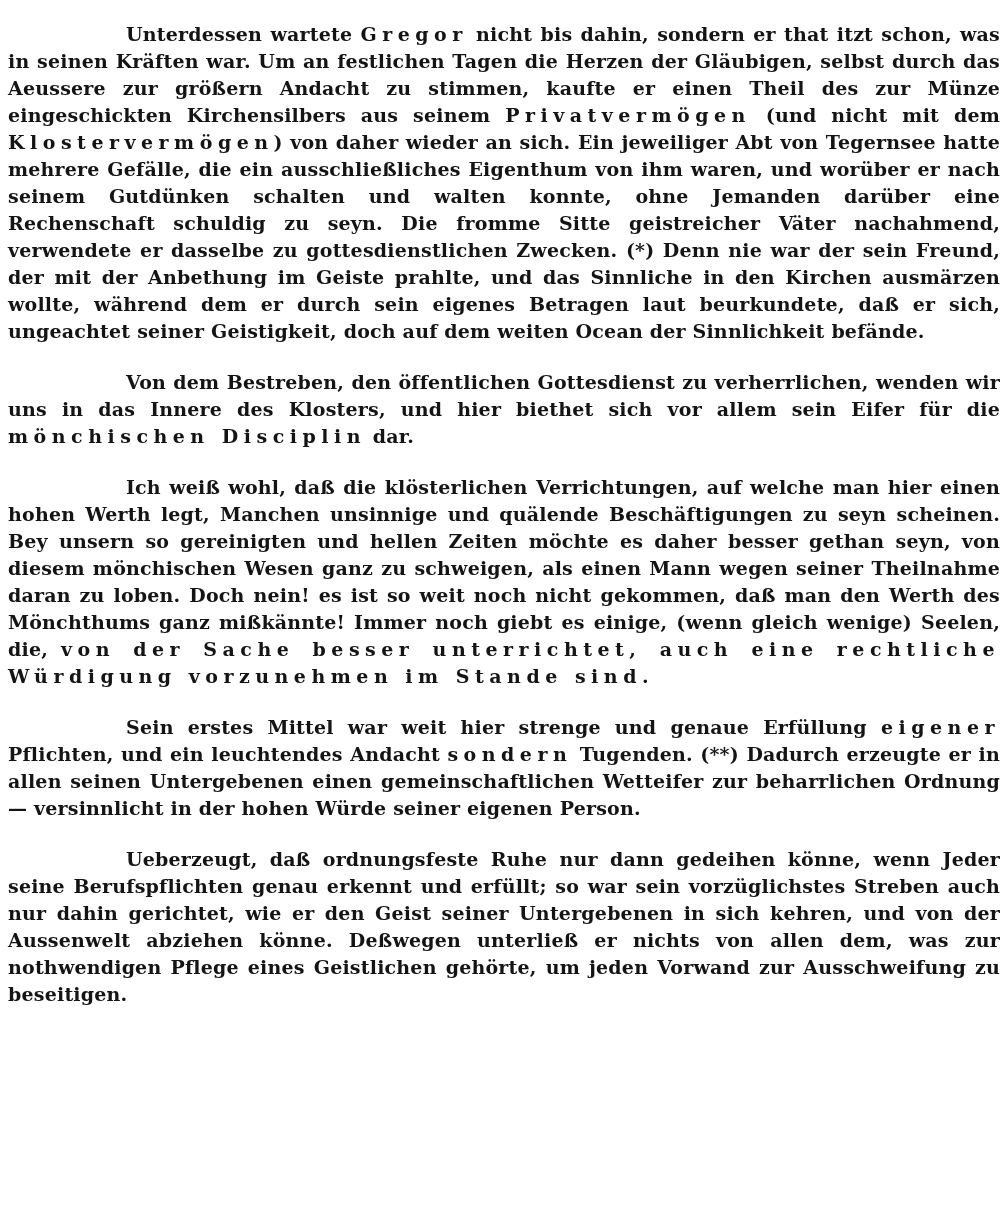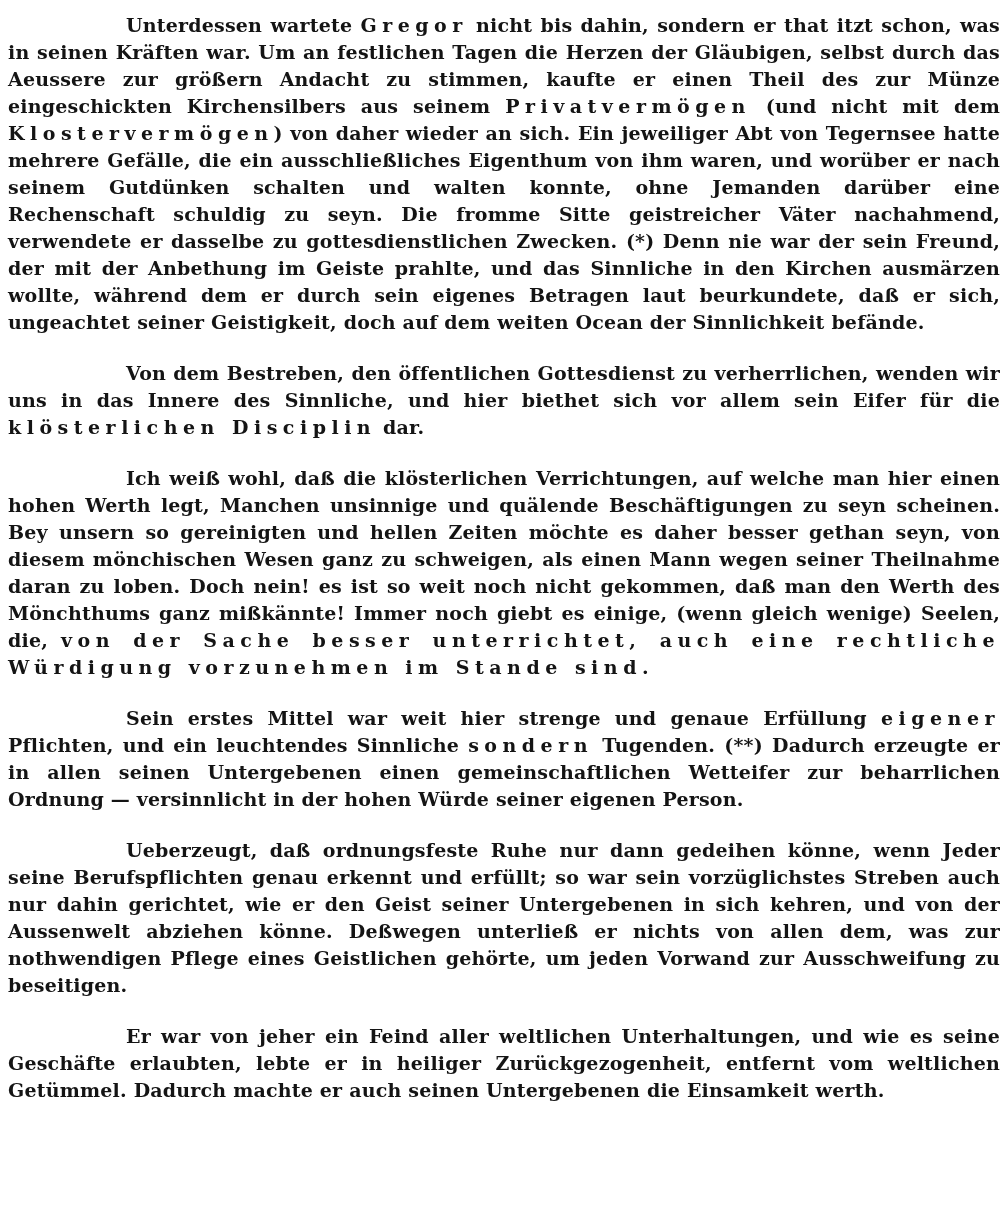--- a/index.html
+++ b/index.html
@@ -6,21 +6,21 @@
   body {
     width: 1008px; height: 1219px;
     background: #ffffff;
     overflow: hidden;
     font-family: "DejaVu Serif", serif;
   }
   .page {
     position: relative;
     width: 1008px; height: 1219px;
     box-sizing: border-box;
-    padding: 12px 8px 0 8px;
+    padding: 21px 8px 0 8px;
     color: #141414;
   }
   .body-text {
     font-weight: bold;
     font-size: 19px;
     line-height: 27px;
     text-align: justify;
     letter-spacing: 0.2px;
   }
   .body-text p {
@@ -28,20 +28,19 @@
     text-indent: 118px;
   }
   .sp { letter-spacing: 5.5px; }
 </style>
 </head>
 <body>
 
 <div class="page">
   <div class="body-text" id="body-text">
       <p><span>Unterdessen wartete </span><span class="sp">Gregor</span><span> nicht bis dahin, sondern er that itzt schon, was in seinen Kräften war.  Um an festlichen Tagen die Herzen der Gläubigen, selbst durch das Aeussere zur größern Andacht zu stimmen, kaufte er einen Theil des zur Münze eingeschickten Kirchensilbers aus seinem </span><span class="sp">Privatvermögen</span><span> (und nicht mit dem </span><span class="sp">Klostervermögen</span><span>) von daher wieder an sich.  Ein jeweiliger Abt von Tegernsee hatte mehrere Gefälle, die ein ausschließliches Eigenthum von ihm waren, und worüber er nach seinem Gutdünken schalten und walten konnte, ohne Jemanden darüber eine Rechenschaft schuldig zu seyn.  Die fromme Sitte geistreicher Väter nachahmend, verwendete er dasselbe zu gottesdienstlichen Zwecken. (*)  Denn nie war der sein Freund, der mit der Anbethung im Geiste prahlte, und das Sinnliche in den Kirchen ausmärzen wollte, während dem er durch sein eigenes Betragen laut beurkundete, daß er sich, ungeachtet seiner Geistigkeit, doch auf dem weiten Ocean der Sinnlichkeit befände.</span></p>
-      <p><span>Von dem Bestreben, den öffentlichen Gottesdienst zu verherrlichen, wenden wir uns in das Innere des Sinnliche, und hier biethet sich vor allem sein Eifer für die </span><span class="sp">klösterlichen Disciplin</span><span> dar.</span></p>
+      <p><span>Von dem Bestreben, den öffentlichen Gottesdienst zu verherrlichen, wenden wir uns in das Innere des Klosters, und hier biethet sich vor allem sein Eifer für die </span><span class="sp">mönchischen Disciplin</span><span> dar.</span></p>
       <p><span>Ich weiß wohl, daß die klösterlichen Verrichtungen, auf welche man hier einen hohen Werth legt, Manchen unsinnige und quälende Beschäftigungen zu seyn scheinen.  Bey unsern so gereinigten und hellen Zeiten möchte es daher besser gethan seyn, von diesem mönchischen Wesen ganz zu schweigen, als einen Mann wegen seiner Theilnahme daran zu loben.  Doch nein! es ist so weit noch nicht gekommen, daß man den Werth des Mönchthums ganz mißkännte!  Immer noch giebt es einige, (wenn gleich wenige) Seelen, die, </span><span class="sp">von der Sache besser unterrichtet, auch eine rechtliche Würdigung vorzunehmen im Stande sind.</span></p>
-      <p><span>Sein erstes Mittel war weit hier strenge und genaue Erfüllung </span><span class="sp">eigener</span><span> Pflichten, und ein leuchtendes Sinnliche </span><span class="sp">sondern</span><span> Tugenden. (**)   Dadurch erzeugte er in allen seinen Untergebenen einen gemeinschaftlichen Wetteifer zur beharrlichen Ordnung — versinnlicht in der hohen Würde seiner eigenen Person.</span></p>
+      <p><span>Sein erstes Mittel war weit hier strenge und genaue Erfüllung </span><span class="sp">eigener</span><span> Pflichten, und ein leuchtendes Andacht </span><span class="sp">sondern</span><span> Tugenden. (**)   Dadurch erzeugte er in allen seinen Untergebenen einen gemeinschaftlichen Wetteifer zur beharrlichen Ordnung — versinnlicht in der hohen Würde seiner eigenen Person.</span></p>
       <p><span>Ueberzeugt, daß ordnungsfeste Ruhe nur dann gedeihen könne, wenn Jeder seine Berufspflichten genau erkennt und erfüllt; so war sein vorzüglichstes Streben auch nur dahin gerichtet, wie er den Geist seiner Untergebenen in sich kehren, und von der Aussenwelt abziehen könne.  Deßwegen unterließ er nichts von allen dem, was zur nothwendigen Pflege eines Geistlichen gehörte, um jeden Vorwand zur Ausschweifung zu beseitigen.</span></p>
-      <p><span>Er war von jeher ein Feind aller weltlichen Unterhaltungen, und wie es seine Geschäfte erlaubten, lebte er in heiliger Zurückgezogenheit, entfernt vom weltlichen Getümmel.  Dadurch machte er auch seinen Untergebenen die Einsamkeit werth.</span></p>
     </div>
 
 </div>
 
 </body></html>

